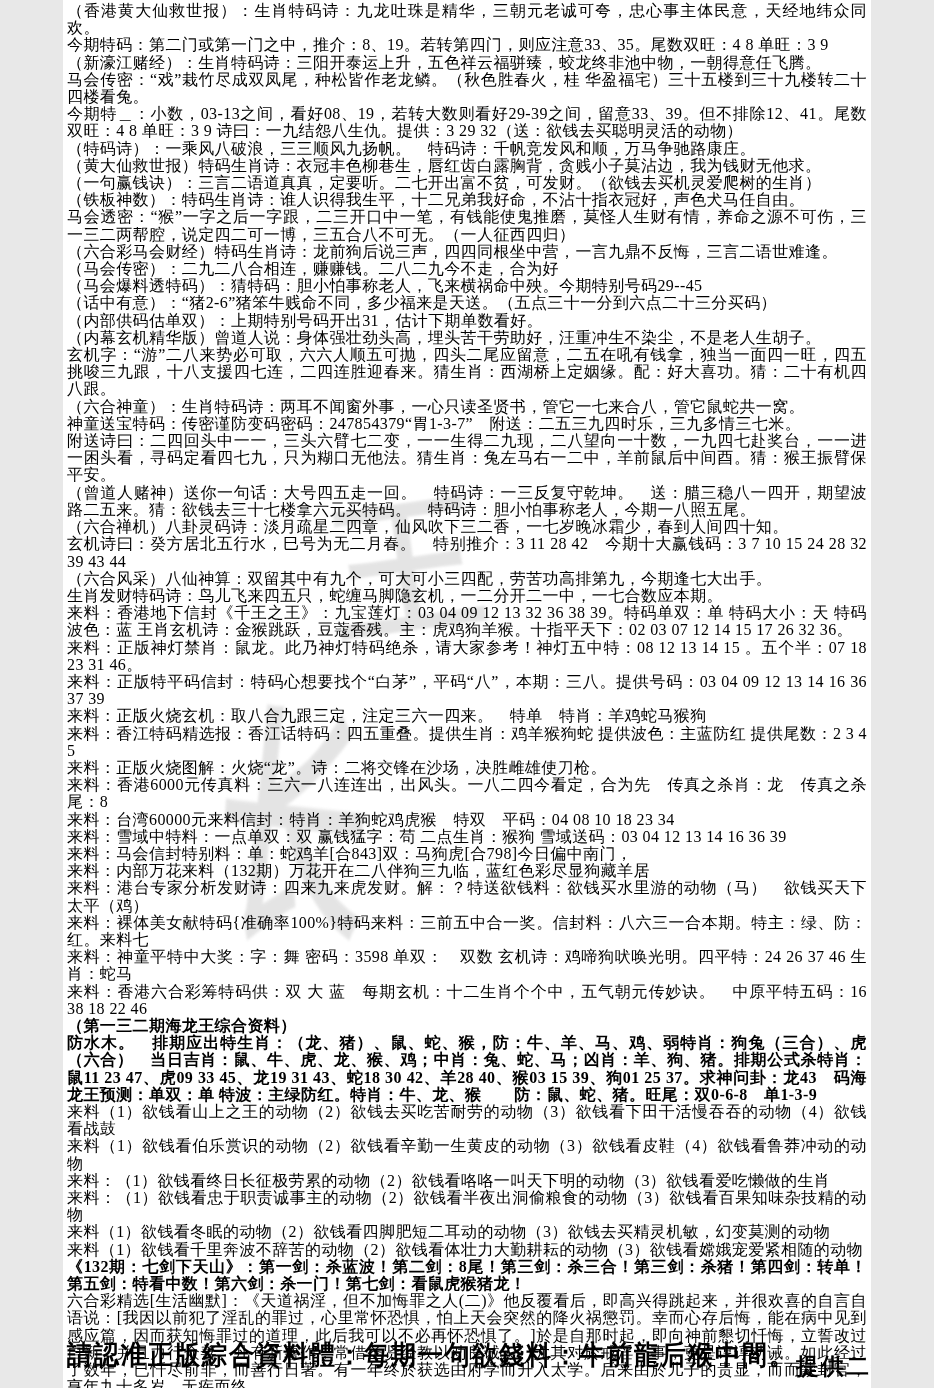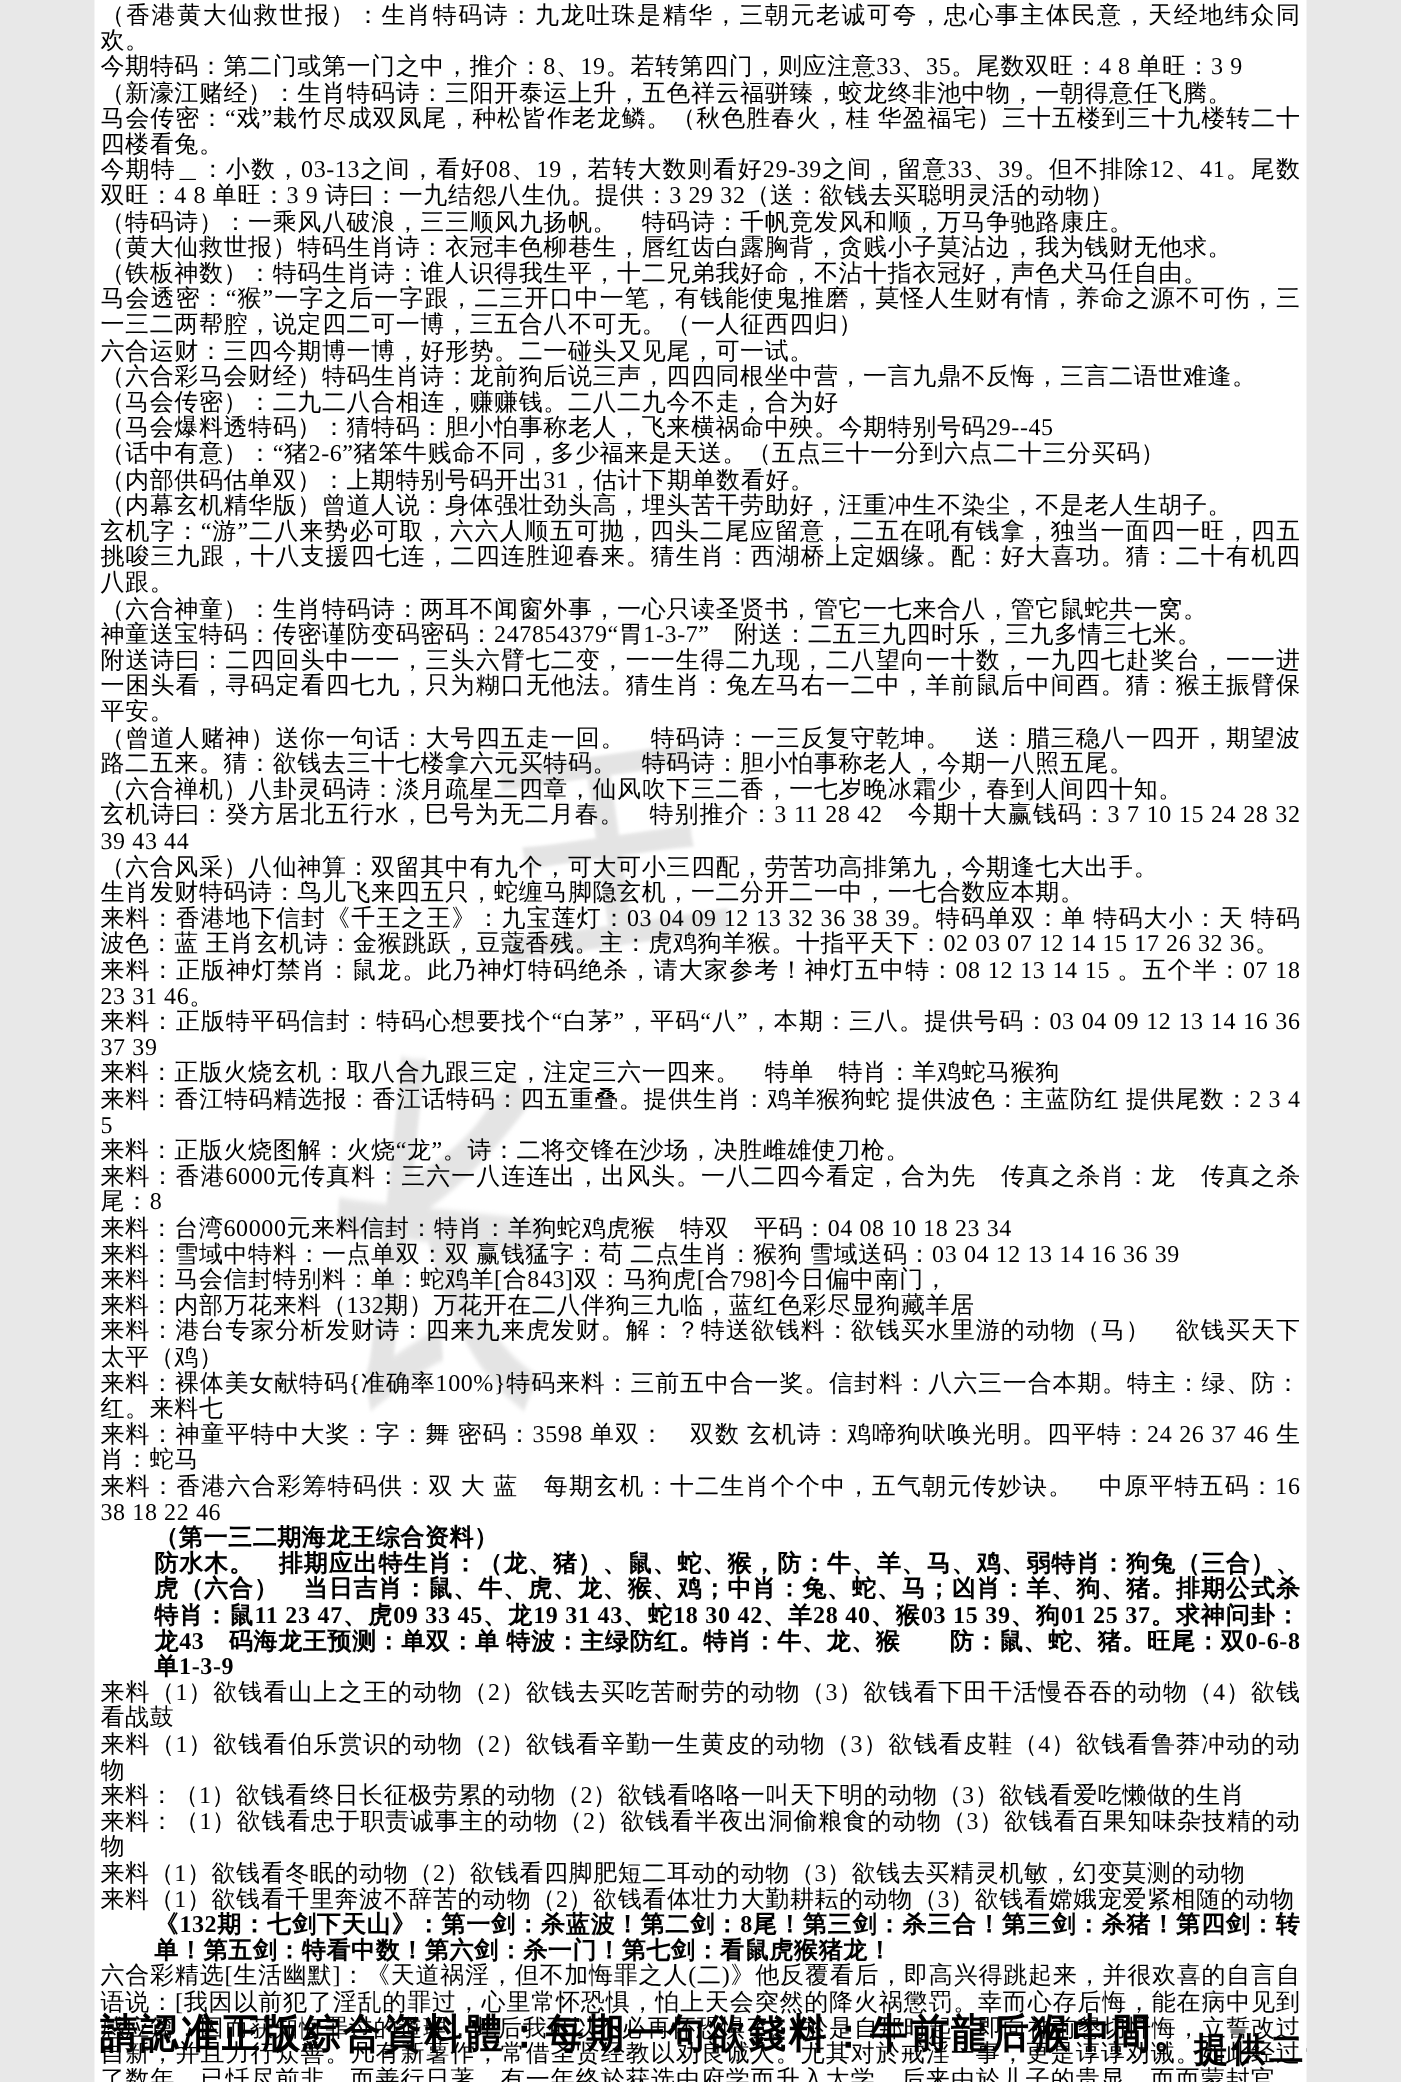--- a/index.html
+++ b/index.html
@@ -24,21 +24,20 @@
     font-size: 16px;
     line-height: 17.2px;
     letter-spacing: 0.4px;
     text-align: justify;
   }
   .line {
     margin: 0;
   }
   .line.bold {
     font-weight: bold;
-    margin-left: 36px;
   }
   .watermark {
     position: absolute;
     z-index: 1;
     color: #b5b5b5;
     opacity: 0.35;
     font-size: 150px;
     font-weight: bold;
     pointer-events: none;
     filter: blur(1px);
@@ -91,23 +90,23 @@
   <span class="watermark wm-2">长</span>
 
   <div class="doc">
       <div class="line">（香港黄大仙救世报）：生肖特码诗：九龙吐珠是精华，三朝元老诚可夸，忠心事主体民意，天经地纬众同欢。</div>
       <div class="line">今期特码：第二门或第一门之中，推介：8、19。若转第四门，则应注意33、35。尾数双旺：4  8  单旺：3  9</div>
       <div class="line">（新濠江赌经）：生肖特码诗：三阳开泰运上升，五色祥云福骈臻，蛟龙终非池中物，一朝得意任飞腾。</div>
       <div class="line">马会传密：“戏”栽竹尽成双凤尾，种松皆作老龙鳞。（秋色胜春火，桂 华盈福宅）三十五楼到三十九楼转二十四楼看兔。</div>
       <div class="line">今期特＿：小数，03-13之间，看好08、19，若转大数则看好29-39之间，留意33、39。但不排除12、41。尾数双旺：4  8  单旺：3  9  诗曰：一九结怨八生仇。提供：3 29 32（送：欲钱去买聪明灵活的动物）</div>
       <div class="line">（特码诗）：一乘风八破浪，三三顺风九扬帆。　特码诗：千帆竞发风和顺，万马争驰路康庄。</div>
       <div class="line">（黄大仙救世报）特码生肖诗：衣冠丰色柳巷生，唇红齿白露胸背，贪贱小子莫沾边，我为钱财无他求。</div>
+      <div class="line">（一句赢钱诀）：三言二语道真真，定要听。二七开出富不贫，可发财。（欲钱去买机灵爱爬树的生肖）</div>
       <div class="line">（铁板神数）：特码生肖诗：谁人识得我生平，十二兄弟我好命，不沾十指衣冠好，声色犬马任自由。</div>
       <div class="line">马会透密：“猴”一字之后一字跟，二三开口中一笔，有钱能使鬼推磨，莫怪人生财有情，养命之源不可伤，三一三二两帮腔，说定四二可一博，三五合八不可无。（一人征西四归）</div>
-      <div class="line">六合运财：三四今期博一博，好形势。二一碰头又见尾，可一试。</div>
       <div class="line">（六合彩马会财经）特码生肖诗：龙前狗后说三声，四四同根坐中营，一言九鼎不反悔，三言二语世难逢。</div>
       <div class="line">（马会传密）：二九二八合相连，赚赚钱。二八二九今不走，合为好</div>
       <div class="line">（马会爆料透特码）：猜特码：胆小怕事称老人，飞来横祸命中殃。今期特别号码29--45</div>
       <div class="line">（话中有意）：“猪2-6”猪笨牛贱命不同，多少福来是天送。（五点三十一分到六点二十三分买码）</div>
       <div class="line">（内部供码估单双）：上期特别号码开出31，估计下期单数看好。</div>
       <div class="line">（内幕玄机精华版）曾道人说：身体强壮劲头高，埋头苦干劳助好，汪重冲生不染尘，不是老人生胡子。</div>
       <div class="line">玄机字：“游”二八来势必可取，六六人顺五可抛，四头二尾应留意，二五在吼有钱拿，独当一面四一旺，四五挑唆三九跟，十八支援四七连，二四连胜迎春来。猜生肖：西湖桥上定姻缘。配：好大喜功。猜：二十有机四八跟。</div>
       <div class="line">（六合神童）：生肖特码诗：两耳不闻窗外事，一心只读圣贤书，管它一七来合八，管它鼠蛇共一窝。</div>
       <div class="line">神童送宝特码：传密谨防变码密码：247854379“胃1-3-7”　附送：二五三九四时乐，三九多情三七米。</div>
       <div class="line">附送诗曰：二四回头中一一，三头六臂七二变，一一生得二九现，二八望向一十数，一九四七赴奖台，一一进一困头看，寻码定看四七九，只为糊口无他法。猜生肖：兔左马右一二中，羊前鼠后中间酉。猜：猴王振臂保平安。</div>

